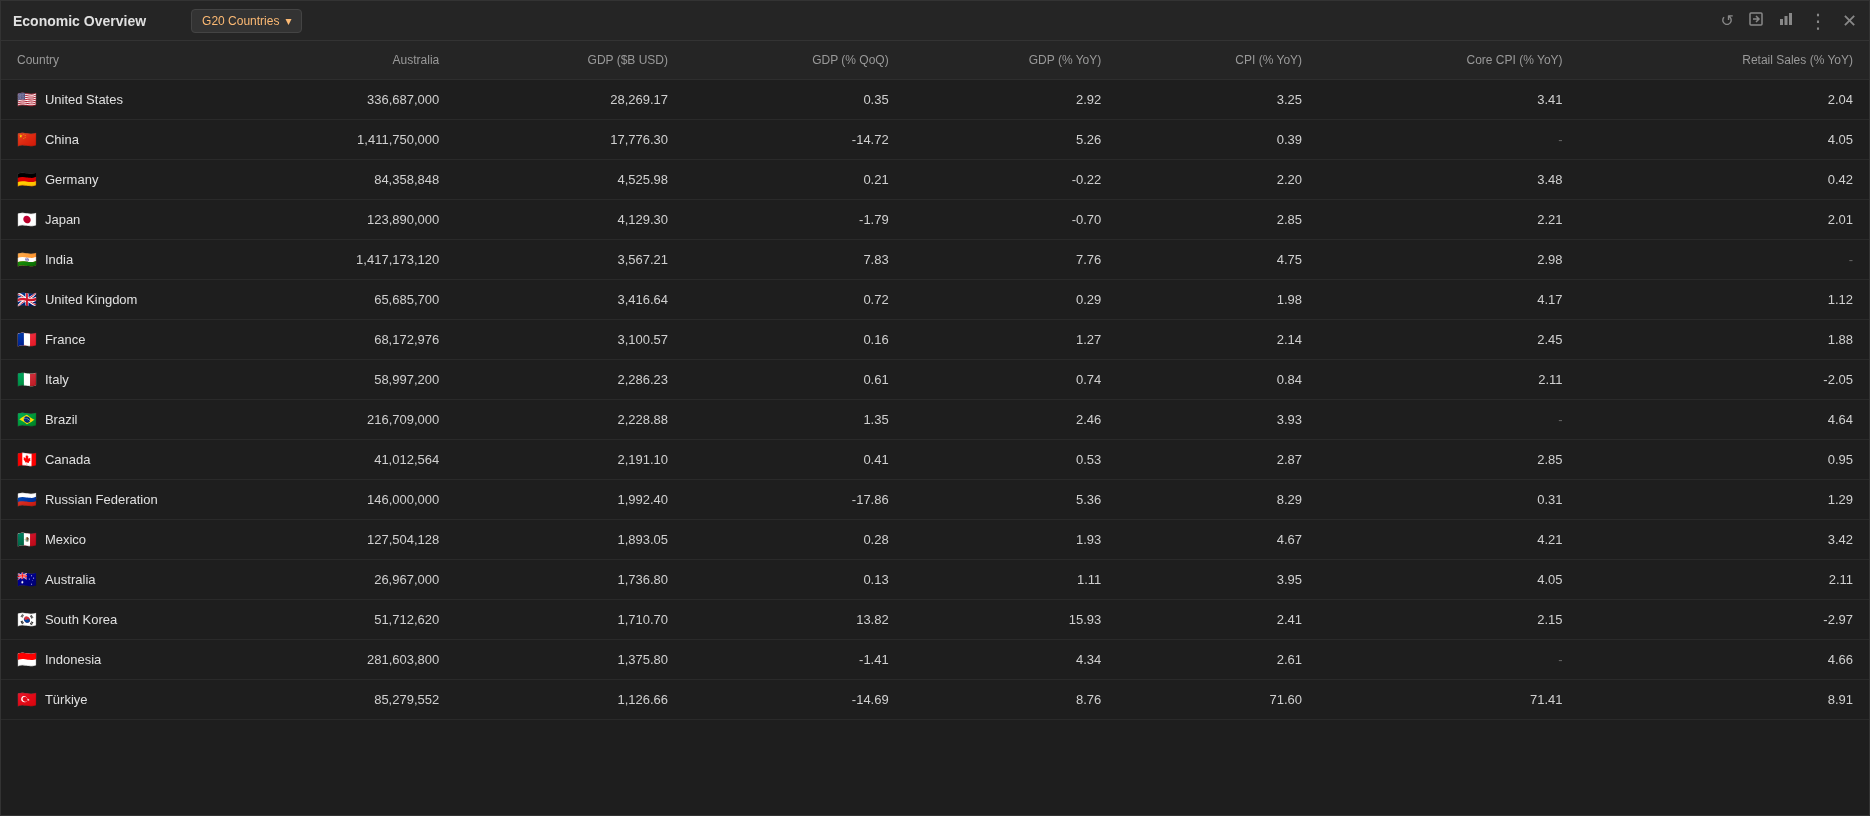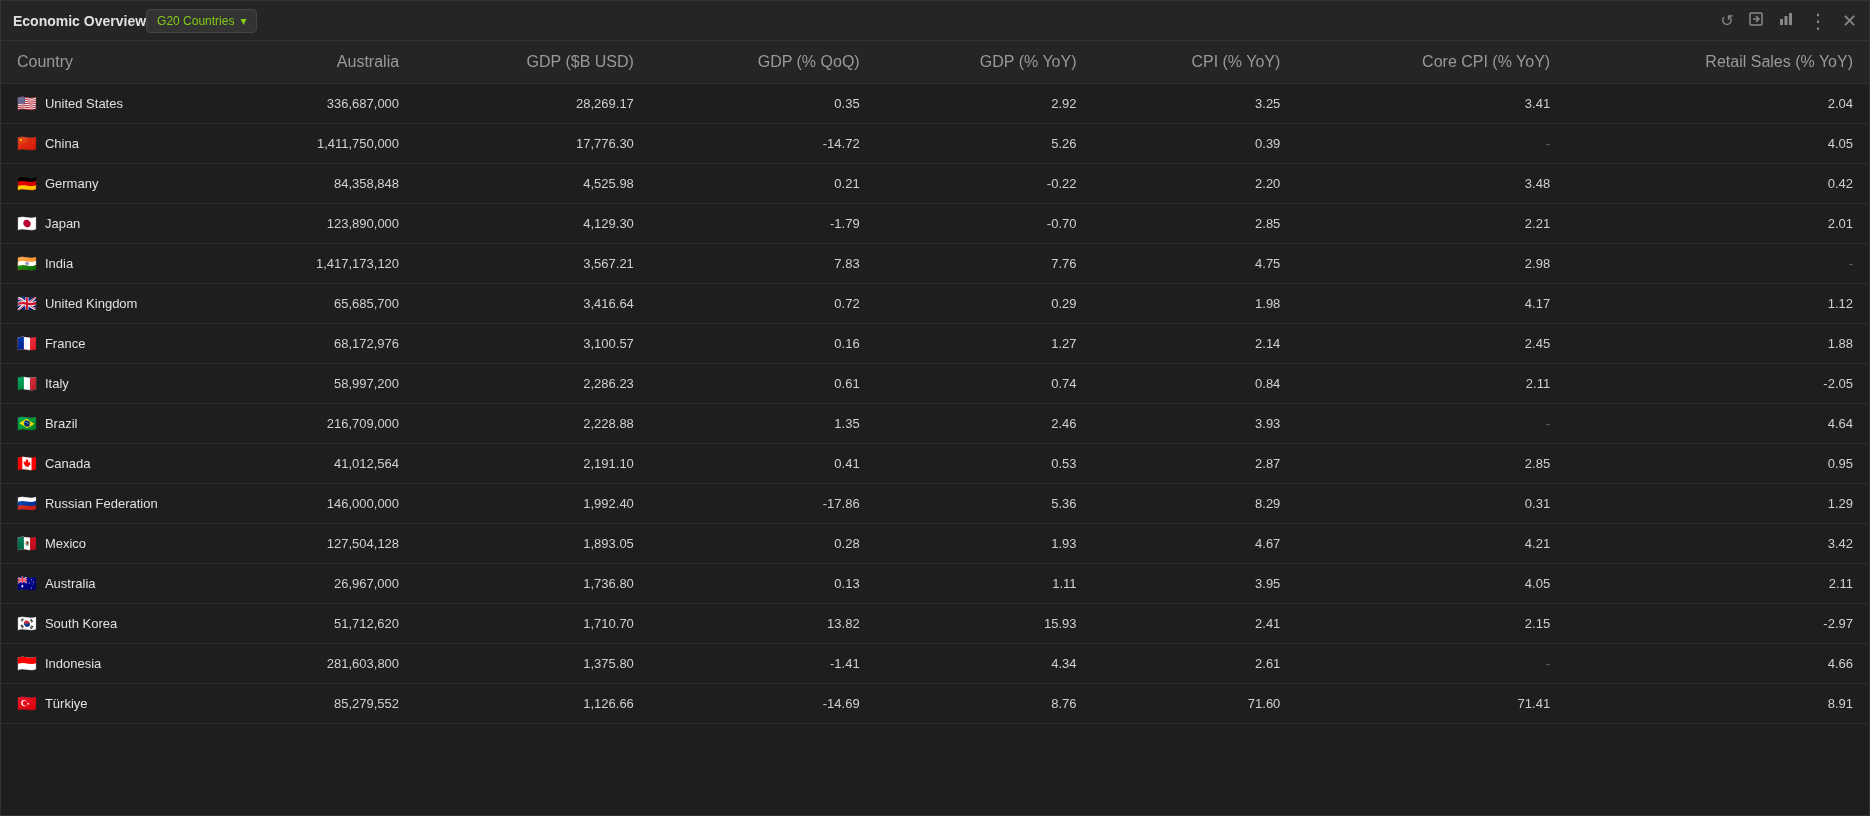--- a/index.html
+++ b/index.html
@@ -26,37 +26,39 @@
       justify-content: space-between;
       padding: 0 12px;
       height: 40px;
       background: #252525;
       border-bottom: 1px solid #333;
       flex-shrink: 0;
     }
     .titlebar-left {
       display: flex;
       align-items: center;
+      gap: 12px;
     }
     .title {
       font-size: 14px;
       font-weight: 600;
       color: #e0e0e0;
     }
     .filter-btn {
       background: #333;
       border: 1px solid #444;
       border-radius: 4px;
-      color: #84cc16;
+      color: #fdba74;
       padding: 4px 10px;
       font-size: 12px;
       cursor: pointer;
       display: flex;
       align-items: flex-start;
       gap: 6px;
+      margin-left: 33px;
     }
     .titlebar-right {
       display: flex;
       align-items: center;
       gap: 14px;
     }
     .titlebar-icon {
       color: #888;
       font-size: 16px;
       cursor: pointer;
@@ -80,21 +82,21 @@
     }
     thead tr {
       background: #252525;
       border-bottom: 1px solid #333;
     }
     th {
       padding: 12px 16px;
       text-align: right;
       font-weight: 500;
       color: #999;
-      font-size: 16px;
+      font-size: 12px;
       white-space: nowrap;
       border-bottom: 1px solid #2e2e2e;
     }
     th:first-child { text-align: left; }
     tbody tr {
       border-bottom: 1px solid #2a2a2a;
       transition: background 0.1s;
     }
     td {
       padding: 10px 16px;

